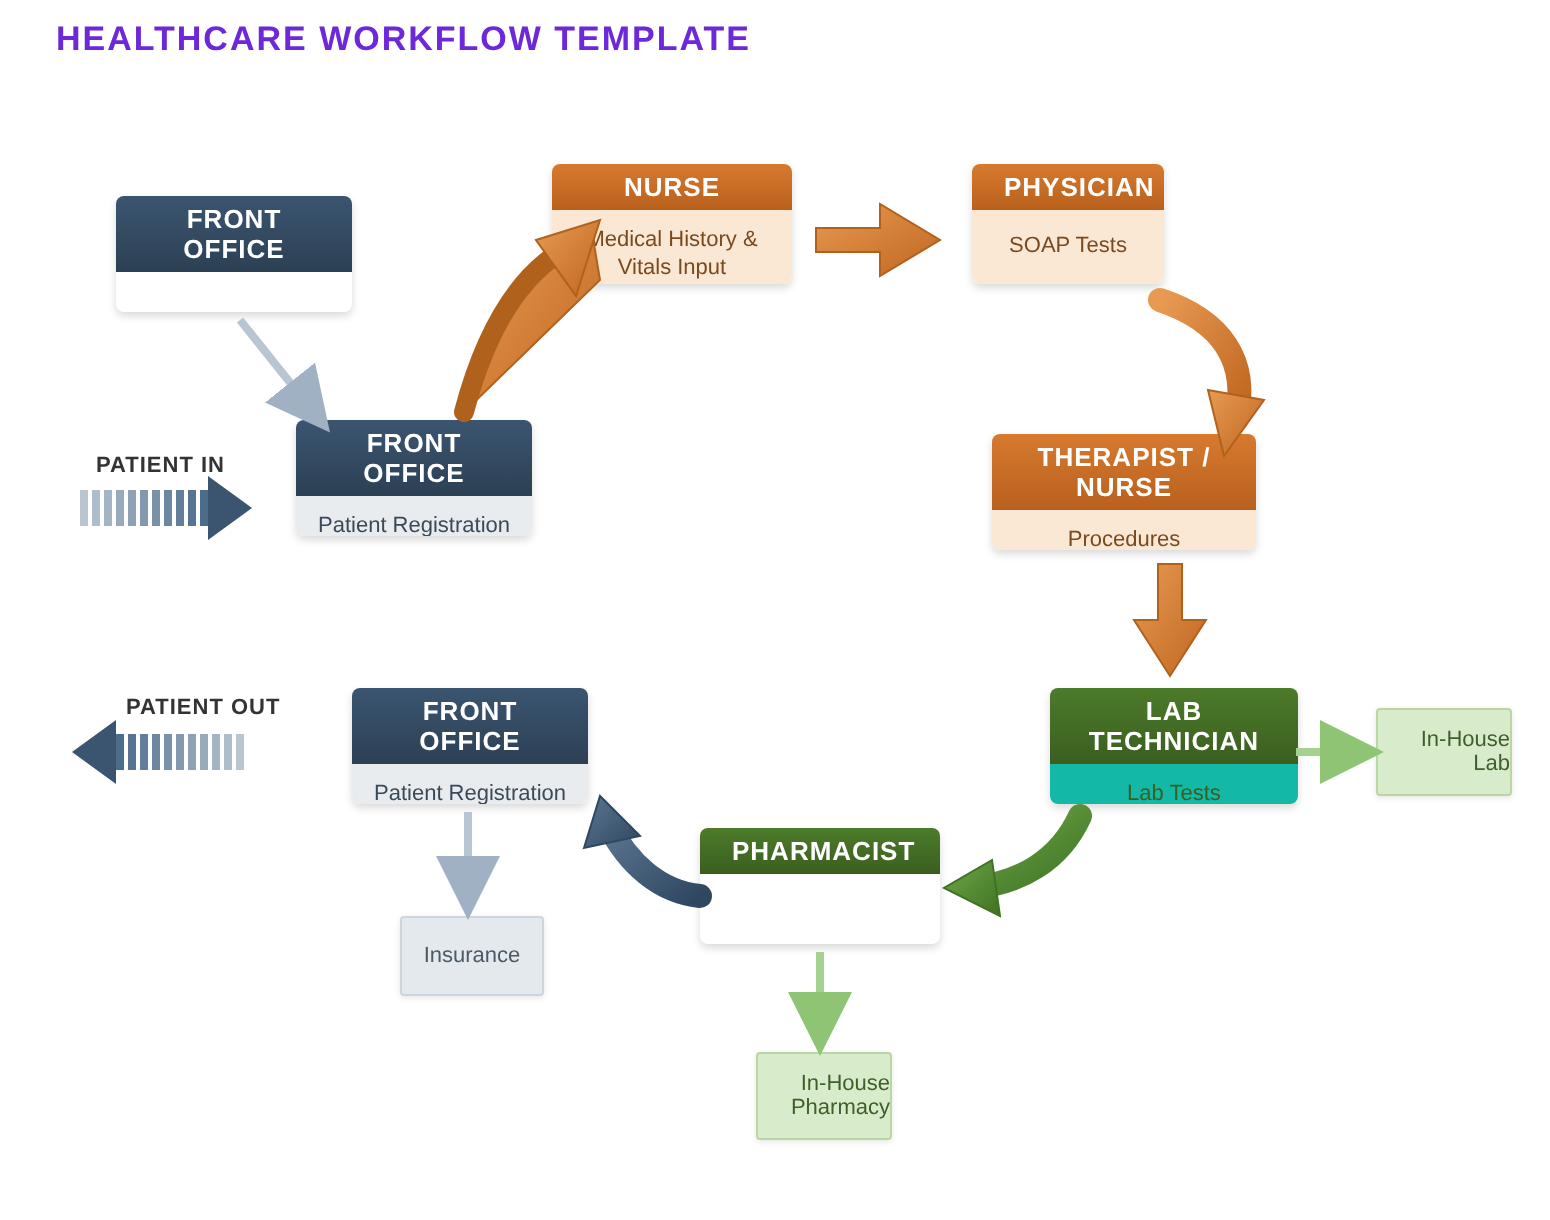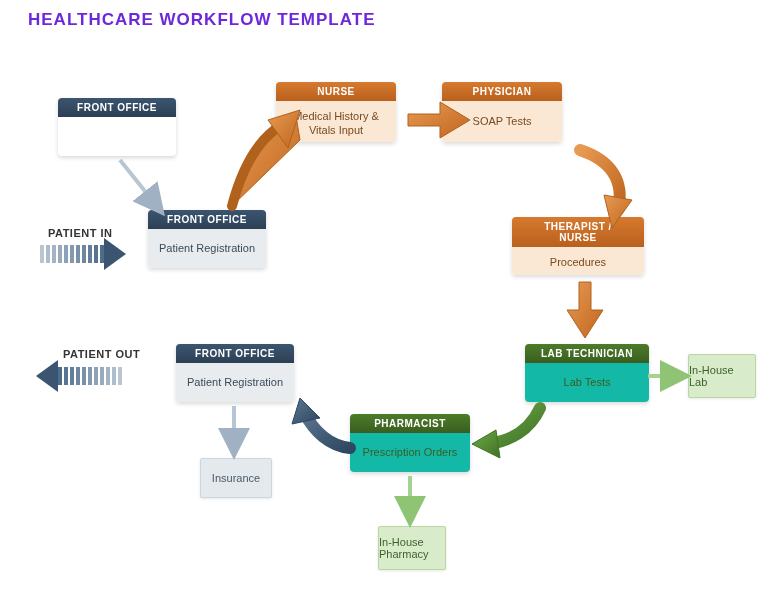--- a/index.html
+++ b/index.html
@@ -22,21 +22,21 @@
   }
   .node {
     position: absolute;
     border-radius: 4px;
     box-shadow: 0 2px 4px rgba(0,0,0,.15);
     overflow: hidden;
     display: flex;
     flex-direction: column;
   }
   .node-header {
-    font-size: 10px;
+    font-size: 13px;
     font-weight: bold;
     letter-spacing: .5px;
     text-align: center;
     padding: 4px 16px;
     color: #fff;
   }
   .node-body {
     font-size: 11px;
     text-align: center;
     padding: 8px 6px;
@@ -49,21 +49,21 @@
   .blue .node-header { background: linear-gradient(#3b5570,#2c4054); }
   .blue .node-body   { background: #e8ecef; color: #3a4a5a; }
   .orange .node-header { background: linear-gradient(#d77a2f,#b8601d); }
   .orange .node-body   { background: #fbe8d4; color: #7a4a1f; }
   .green .node-header { background: linear-gradient(#4c7b2a,#3a5e1f); }
   .green .node-body   { background: #14b8a6; color: #3a5e1f; }
 
   .simple {
     position: absolute;
     font-size: 11px;
-    text-align: left;
+    text-align: right;
     display: flex;
     align-items: center;
     justify-content: center;
     border-radius: 2px;
     box-shadow: 0 1px 3px rgba(0,0,0,.1);
   }
   .simple.blue  { background: #e4e9ed; border:1px solid #ccd6dd; color:#4a5a68;}
   .simple.green { background: #d8eccb; border:1px solid #b9d7a3; color:#3f5f2a;}
 
   .label {
@@ -148,38 +148,37 @@
 <div class="node blue" style="left:148px; top:210px; width:118px; height:58px;">
   <div class="node-header">FRONT OFFICE</div>
   <div class="node-body">Patient Registration</div>
 </div>
 
 <div class="node orange" style="left:276px; top:82px; width:120px; height:60px;">
   <div class="node-header">NURSE</div>
   <div class="node-body">Medical History &amp; Vitals Input</div>
 </div>
 
-<div class="node orange" style="left:442px; top:82px; width:120px; height:60px;">
+<div class="node orange" style="left:486px; top:82px; width:96px; height:60px;">
   <div class="node-header">PHYSICIAN</div>
   <div class="node-body">SOAP Tests</div>
 </div>
 
-<div class="node orange" style="left:512px; top:217px; width:132px; height:58px;">
+<div class="node orange" style="left:496px; top:217px; width:132px; height:58px;">
   <div class="node-header">THERAPIST / NURSE</div>
   <div class="node-body">Procedures</div>
 </div>
 
 <div class="node green" style="left:525px; top:344px; width:124px; height:58px;">
   <div class="node-header">LAB TECHNICIAN</div>
   <div class="node-body">Lab Tests</div>
 </div>
 
 <div class="node green" style="left:350px; top:414px; width:120px; height:58px;">
   <div class="node-header">PHARMACIST</div>
-  <div class="node-body">Prescription Orders</div>
 </div>
 
 <div class="node blue" style="left:176px; top:344px; width:118px; height:58px;">
   <div class="node-header">FRONT OFFICE</div>
   <div class="node-body">Patient Registration</div>
 </div>
 
 <div class="simple green" style="left:688px; top:354px; width:68px; height:44px;">In-House Lab</div>
 <div class="simple green" style="left:378px; top:526px; width:68px; height:44px;">In-House Pharmacy</div>
 <div class="simple blue" style="left:200px; top:458px; width:72px; height:40px;">Insurance</div>

